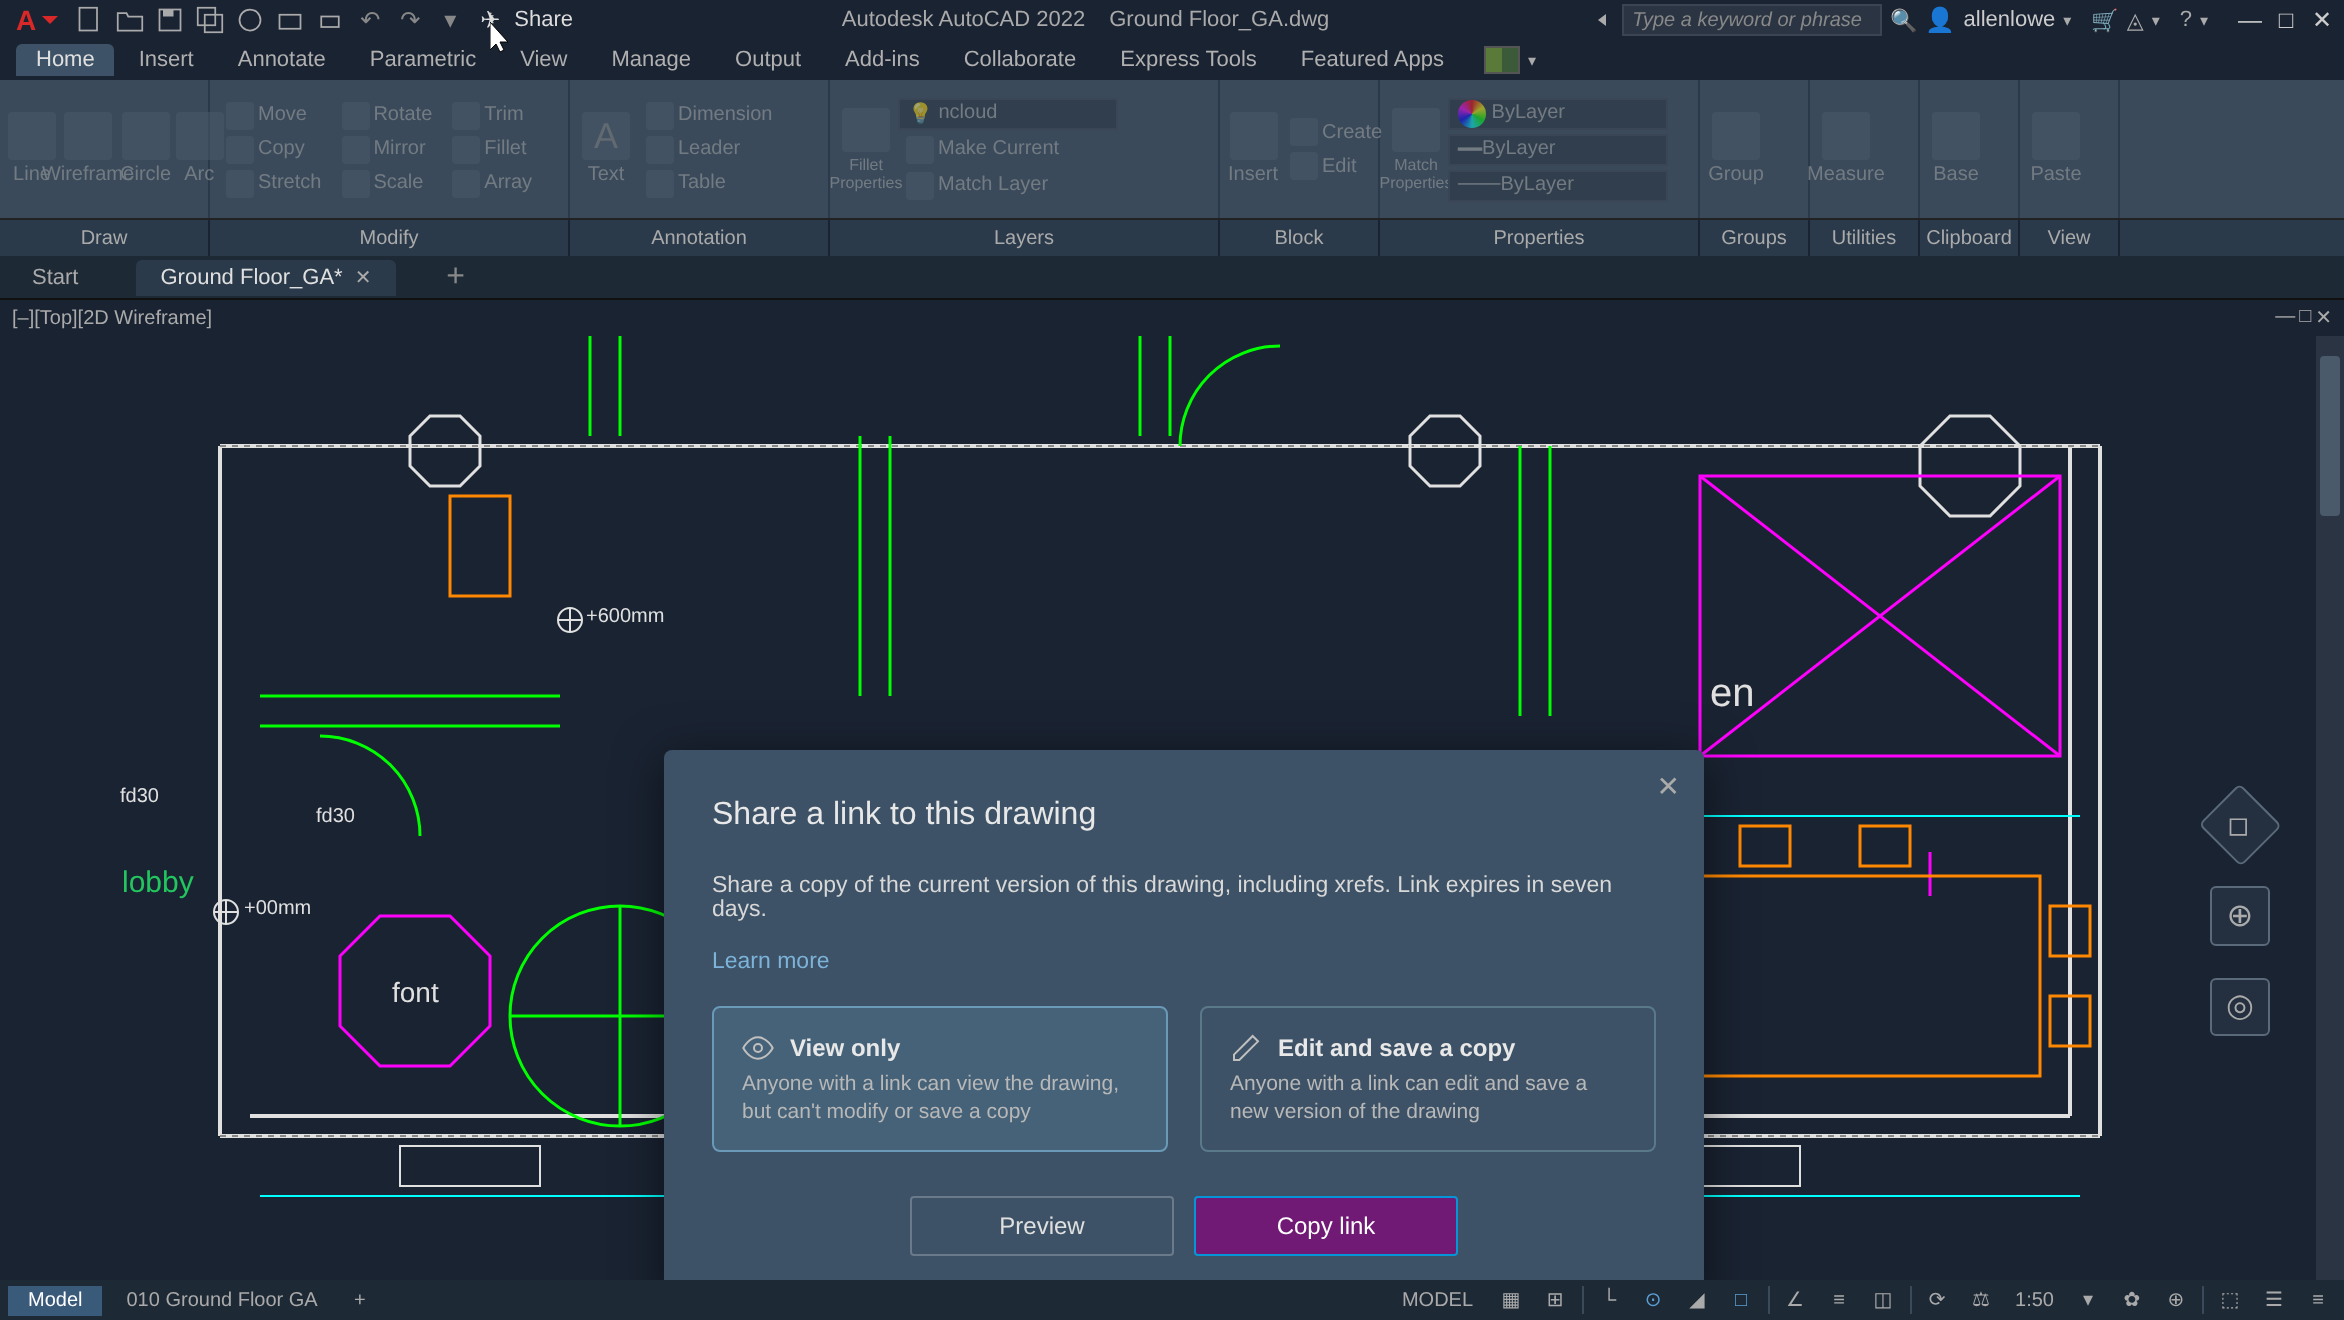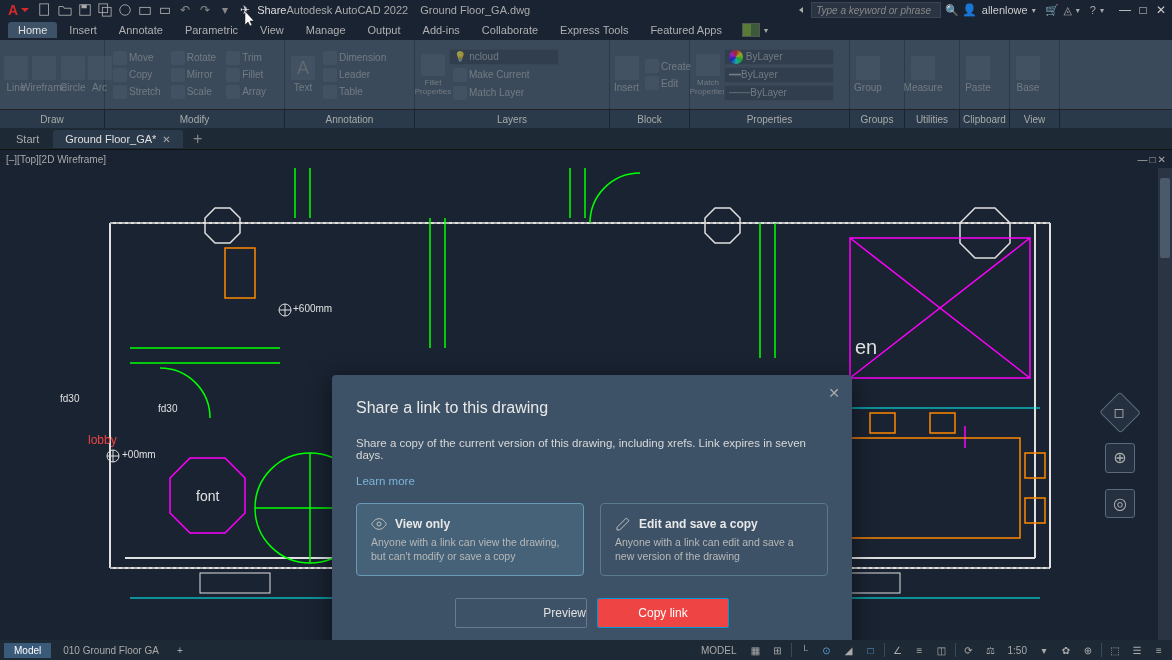--- a/index.html
+++ b/index.html
@@ -5,21 +5,21 @@
 * { margin: 0; padding: 0; box-sizing: border-box; font-family: "Segoe UI", Arial, sans-serif; }
 body { width: 1172px; height: 660px; background: #1a2332; color: #c0c0c0; overflow: hidden; position: relative; }
 
 
 .titlebar { height: 20px; background: #1a2332; display: flex; align-items: center; padding: 0 4px; font-size: 11px; }
 .titlebar-left { display: flex; align-items: center; gap: 4px; }
 .logo { color: #d82928; font-weight: bold; font-size: 14px; padding: 0 4px; display: flex; align-items: center; }
 .logo-drop { width: 0; height: 0; border-left: 4px solid transparent; border-right: 4px solid transparent; border-top: 4px solid #d82928; margin-left: 3px; }
 .qat-icon { width: 16px; height: 16px; display: flex; align-items: center; justify-content: center; color: #888; font-size: 12px; cursor: pointer; }
 .qat-icon svg { width: 14px; height: 14px; fill: #aaa; }
-.titlebar-center { flex: 1; display: flex; align-items: center; gap: 12px; color: #aaa; }
+.titlebar-center { flex: 1; display: flex; justify-content: center; align-items: center; gap: 12px; color: #aaa; }
 .titlebar-right { display: flex; align-items: center; gap: 4px; }
 .search-box { background: #2a3442; border: 1px solid #3a4452; height: 16px; width: 130px; padding: 0 4px; color: #888; font-style: italic; font-size: 10px; display: flex; align-items: center; }
 .search-arrow { width: 0; height: 0; border-top: 3px solid transparent; border-bottom: 3px solid transparent; border-right: 4px solid #aaa; margin-right: 4px; }
 .user-icon { color: #5a9fd4; font-size: 12px; }
 .win-controls { display: flex; gap: 4px; margin-left: 10px; }
 .win-btn { width: 14px; height: 14px; display: flex; align-items: center; justify-content: center; color: #ccc; font-size: 12px; cursor: pointer; }
 
 
 .menubar { height: 20px; background: #1a2332; display: flex; align-items: center; padding-left: 8px; font-size: 11px; gap: 2px; }
 .menu-item { padding: 2px 10px; cursor: pointer; color: #b0b0b0; }
@@ -36,21 +36,21 @@
 .rb-big-icon { width: 24px; height: 24px; background: #4a5a6a; border-radius: 2px; }
 .rb-col { display: flex; flex-direction: column; gap: 1px; }
 .layer-select { background: #2a3442; border: 1px solid #3a4452; height: 16px; width: 110px; font-size: 10px; color: #aaa; padding: 0 4px; display: flex; align-items: center; }
 .layer-color { width: 14px; height: 14px; border-radius: 50%; background: conic-gradient(red, yellow, lime, cyan, blue, magenta, red); }
 
 
 .panel-labels { height: 18px; background: #2a3a4a; display: flex; }
 .panel-labels > div { border-right: 1px solid #1a2332; font-size: 10px; color: #aaa; display: flex; align-items: center; justify-content: center; }
 
 
-.doctabs { height: 22px; background: #1e2936; display: flex; align-items: center; padding-left: 4px; gap: 2px; border-bottom: 1px solid #111; text-align: center; }
+.doctabs { height: 22px; background: #1e2936; display: flex; align-items: center; padding-left: 4px; gap: 17px; border-bottom: 1px solid #111; text-align: center; }
 .doctab { padding: 3px 12px; font-size: 11px; color: #aaa; cursor: pointer; border-radius: 3px 3px 0 0; }
 .doctab.active { background: #2a3a4a; color: #e0e0e0; }
 .doctab-close { color: #aaa; margin-left: 6px; font-size: 10px; }
 .doctab-add { width: 18px; height: 18px; display: flex; align-items: center; justify-content: center; color: #888; margin-left: 4px; cursor: pointer; }
 
 
 .viewport-label { height: 18px; background: #1a2332; font-size: 10px; color: #aaa; padding: 2px 6px; display: flex; align-items: center; justify-content: space-between; }
 .vp-controls { display: flex; gap: 2px; }
 
 
@@ -79,22 +79,22 @@
 .modal-learn { font-size: 11.5px; color: #7db3d9; cursor: pointer; }
 .modal-options { display: flex; gap: 16px; margin-top: 16px; }
 .modal-option { flex: 1; border: 1px solid #5a7a8a; border-radius: 4px; padding: 12px 14px; cursor: pointer; }
 .modal-option.selected { background: #456278; border-color: #6a9ab8; }
 .opt-title { font-size: 12px; font-weight: bold; color: #e8e8e8; display: flex; align-items: center; gap: 8px; margin-bottom: 4px; }
 .opt-title svg { width: 16px; height: 16px; fill: none; stroke: #c0c0c0; stroke-width: 1.5; }
 .opt-desc { font-size: 10.5px; color: #b8b8b8; line-height: 1.3; }
 .modal-link { font-size: 11px; color: #7db3d9; text-align: center; margin-top: 24px; cursor: pointer; }
 .modal-buttons { display: flex; justify-content: center; gap: 10px; margin-top: 22px; }
 .btn { padding: 7px 0; width: 132px; text-align: center; font-size: 12px; border-radius: 2px; cursor: pointer; border: 1px solid #6a7a8a; }
-.btn-preview { background: transparent; color: #e0e0e0; text-align: right; }
-.btn-copy { background: #ef4444; color: #fff; border-color: #0696d7; }
+.btn-preview { background: transparent; color: #e0e0e0; }
+.btn-copy { background: #701a75; color: #fff; border-color: #0696d7; }
 
 
 .cursor-arrow { position: absolute; left: 245px; top: 11px; z-index: 200; pointer-events: none; }
 
 
 .navcube { position: absolute; right: 30px; top: 230px; width: 44px; height: 120px; display: flex; flex-direction: column; align-items: center; gap: 16px; }
 .navcube-item { width: 30px; height: 30px; border: 1px solid #5a6a7a; border-radius: 3px; display: flex; align-items: center; justify-content: center; color: #aaa; background: rgba(60,80,100,0.3); }
 
 
 .floorplan { position: absolute; left: 0; top: 0; }
@@ -344,29 +344,29 @@
         <div class="rb-big">
           <div class="rb-big-icon"></div>
           <span>Measure</span>
         </div>
       </div>
   </div>
   <div class="ribbon-panel" style="width:50px">
     <div class="ribbon-content">
         <div class="rb-big">
           <div class="rb-big-icon"></div>
+          <span>Base</span>
+        </div>
+      </div>
+  </div>
+  <div class="ribbon-panel" style="width:50px">
+    <div class="ribbon-content">
+        <div class="rb-big">
+          <div class="rb-big-icon"></div>
           <span>Paste</span>
-        </div>
-      </div>
-  </div>
-  <div class="ribbon-panel" style="width:50px">
-    <div class="ribbon-content">
-        <div class="rb-big">
-          <div class="rb-big-icon"></div>
-          <span>Base</span>
         </div>
       </div>
   </div>
 </div>
 
 <div class="panel-labels">
   <div style="width:105px">
       <span>Draw</span>
       <span class="drop"></span>
     </div>
@@ -492,21 +492,21 @@
 
     <g stroke="#e0e0e0" stroke-width="1" fill="none">
       <rect x="200" y="405" width="70" height="20"></rect>
       <rect x="380" y="405" width="70" height="20"></rect>
       <rect x="600" y="405" width="70" height="20"></rect>
       <rect x="830" y="405" width="70" height="20"></rect>
       <circle cx="580" cy="460" r="20"></circle>
     </g>
   </svg>
 
-  <div style="position:absolute;left:88px;top:265px;color:#ef4444;font-size:12px">lobby</div>
+  <div style="position:absolute;left:61px;top:265px;color:#22c55e;font-size:15px">lobby</div>
   <div style="position:absolute;left:60px;top:225px;color:#e0e0e0;font-size:10px">fd30</div>
   <div style="position:absolute;left:158px;top:235px;color:#e0e0e0;font-size:10px">fd30</div>
   <div style="position:absolute;left:196px;top:320px;color:#e0e0e0;font-size:14px">font</div>
   <div style="position:absolute;left:293px;top:135px;color:#e0e0e0;font-size:10px">+600mm</div>
   <div style="position:absolute;left:122px;top:281px;color:#e0e0e0;font-size:10px">+00mm</div>
   <div style="position:absolute;left:855px;top:168px;color:#e0e0e0;font-size:20px">en</div>
 
   <div style="position:absolute;right:0;top:0;width:14px;height:100%;background:#2a3442">
     <div style="position:absolute;top:10px;left:2px;width:10px;height:80px;background:#4a5a6a;border-radius:2px"></div>
   </div>

